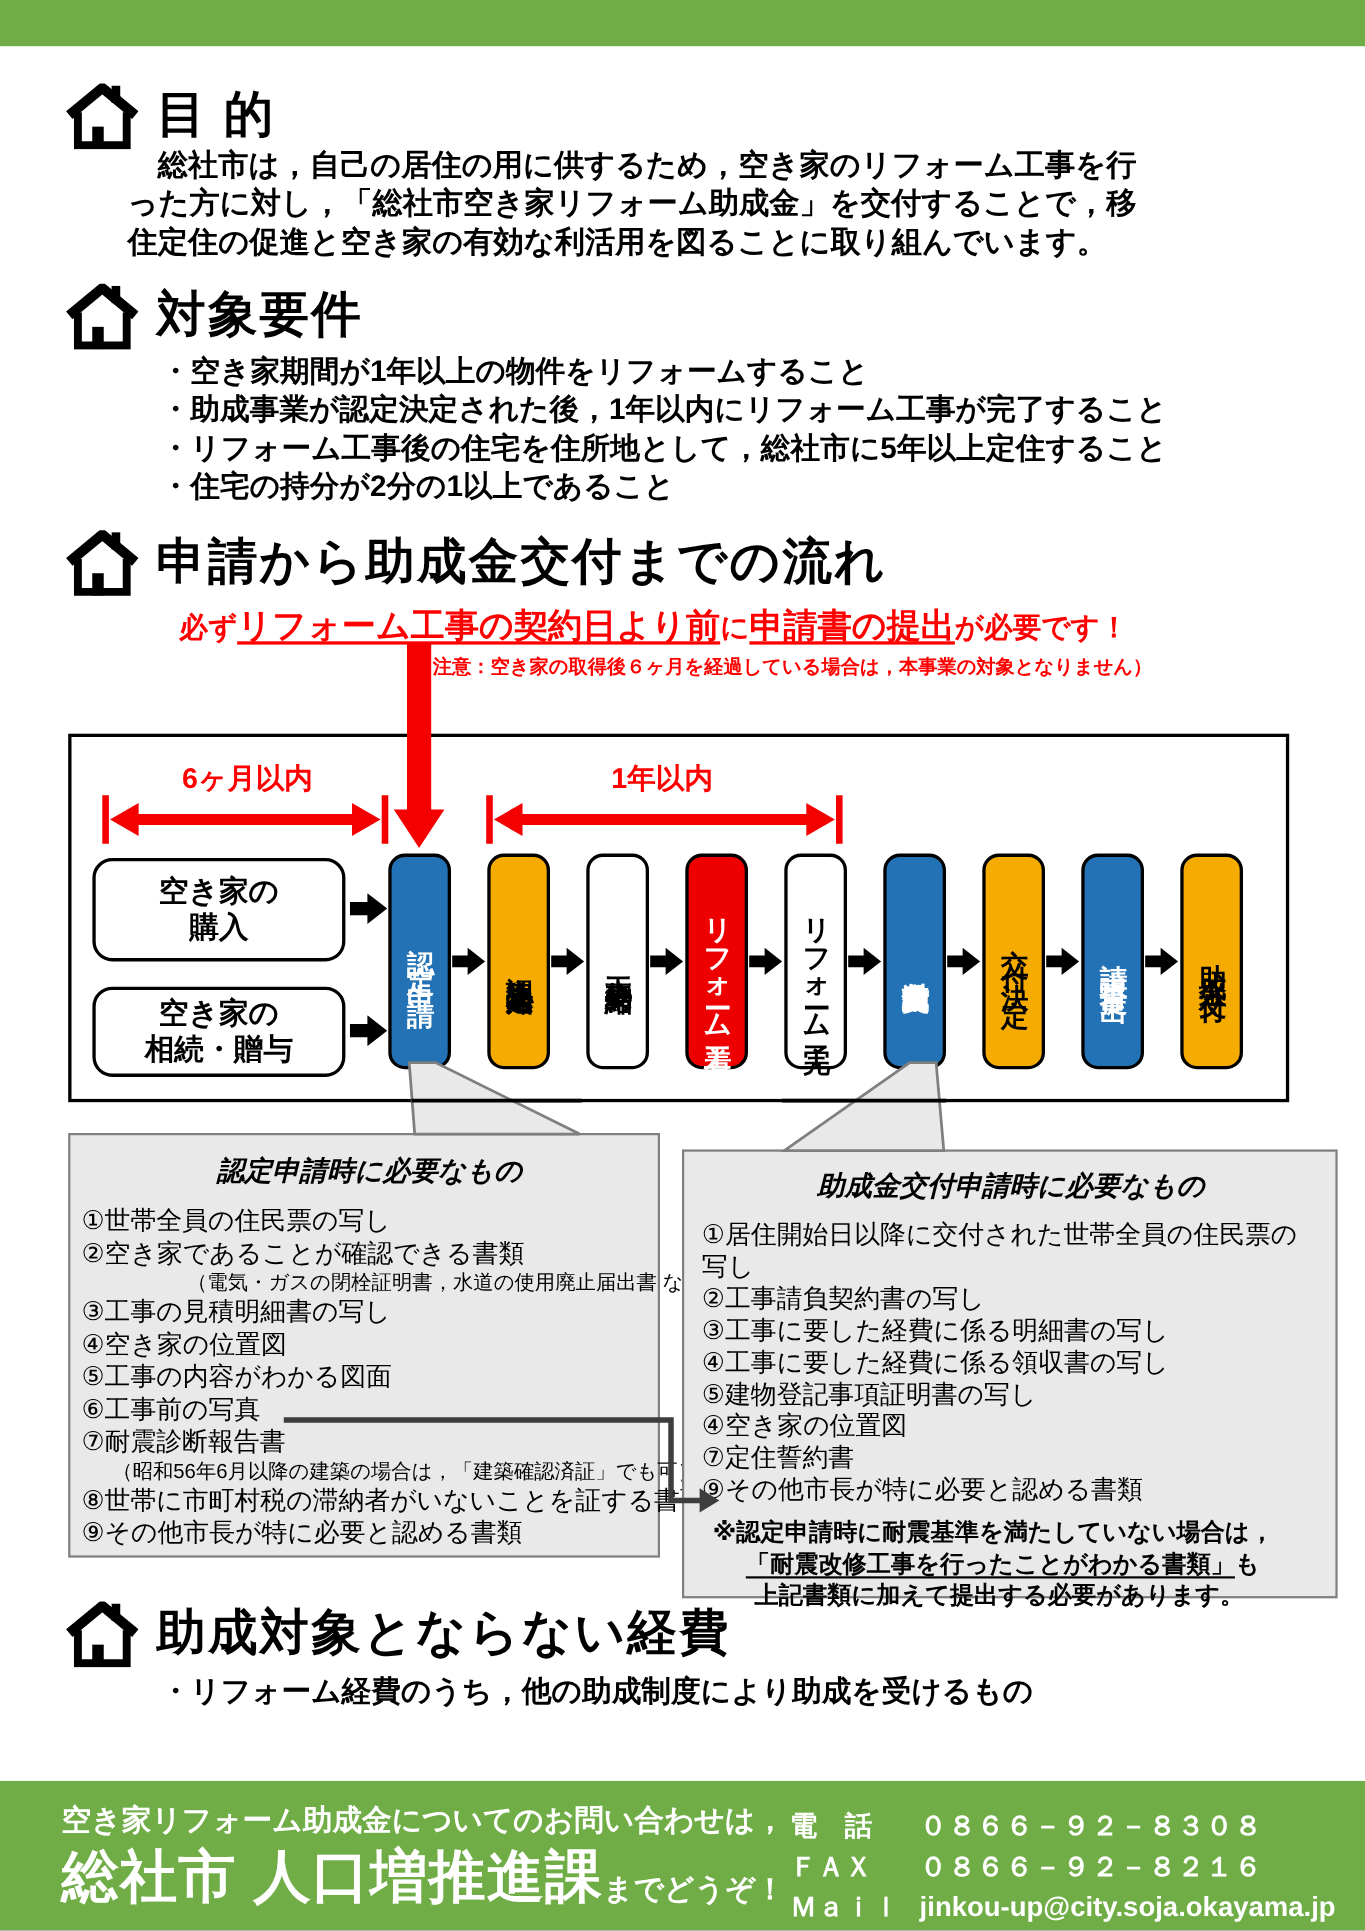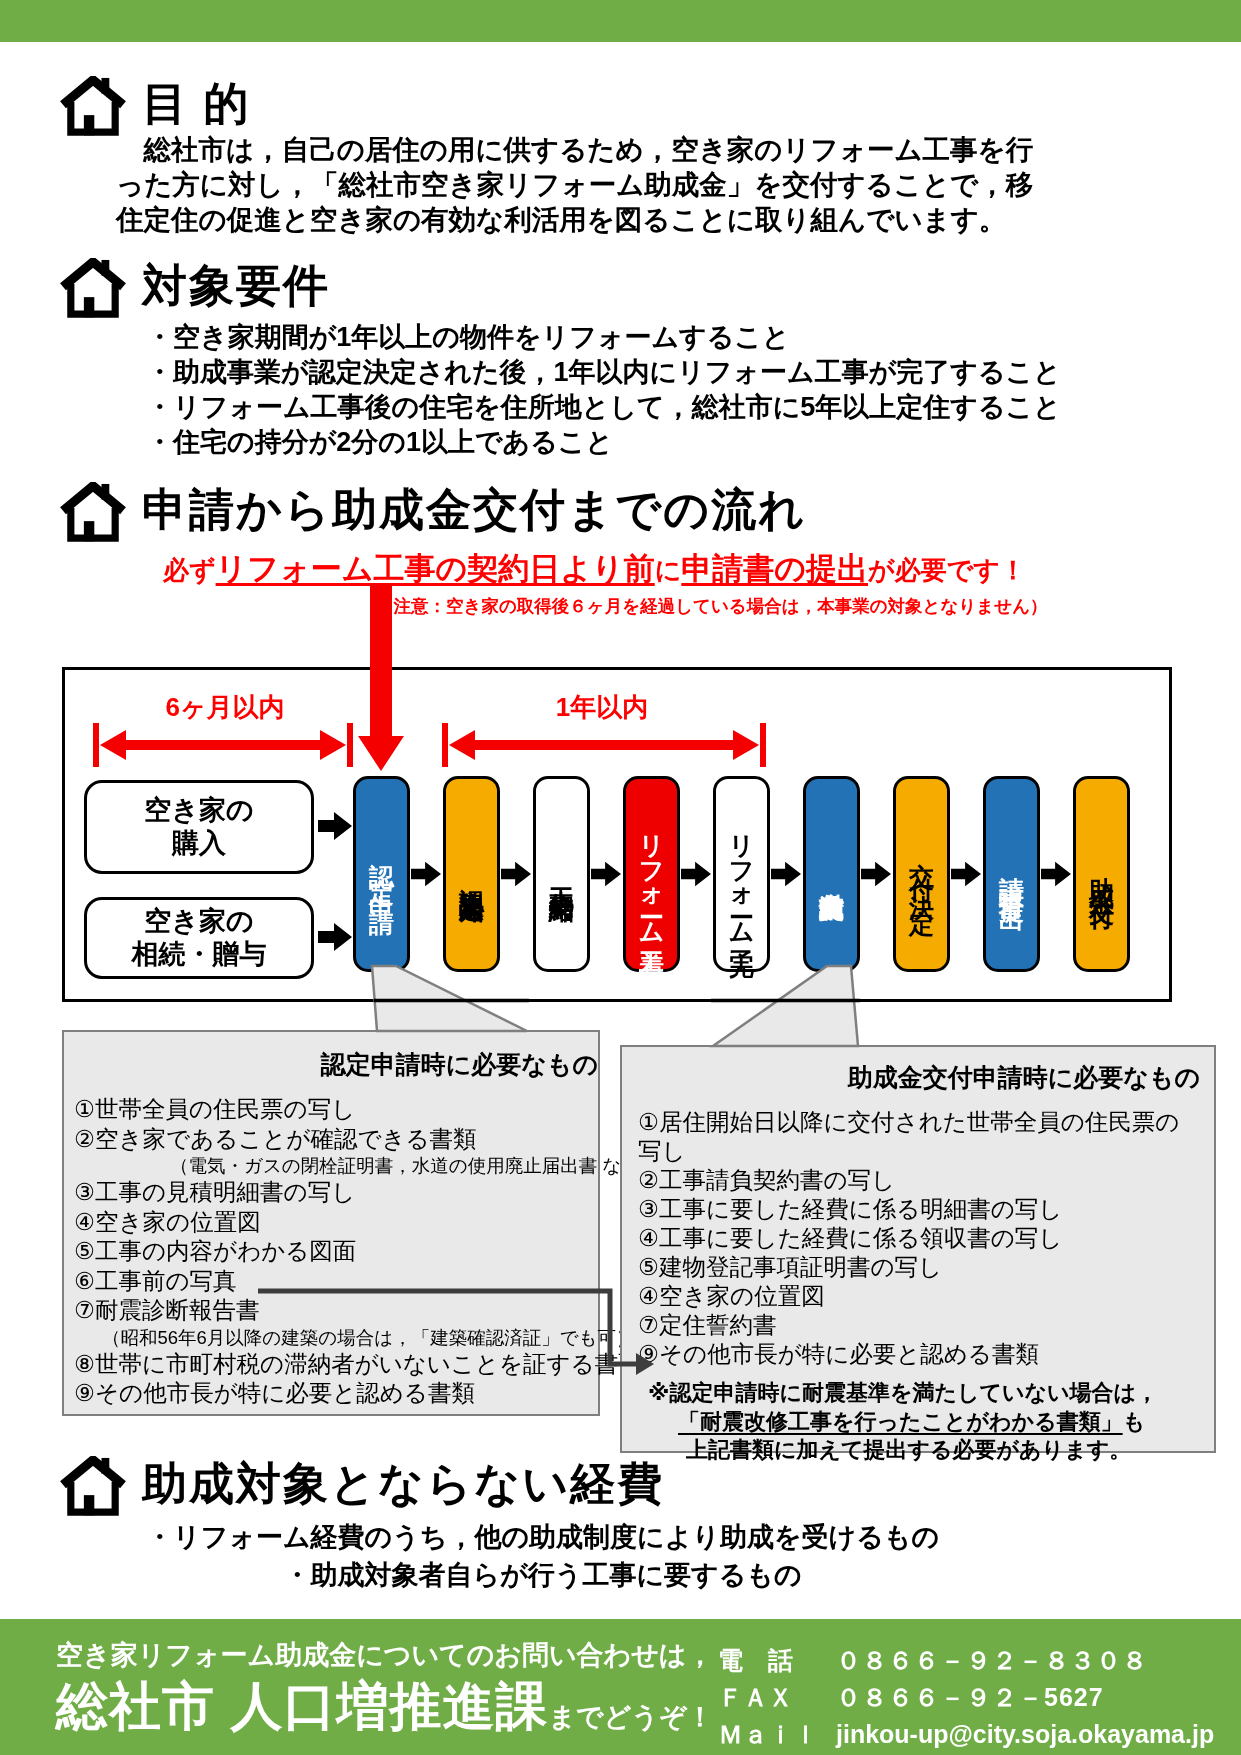--- a/index.html
+++ b/index.html
@@ -31,21 +31,21 @@
           display:flex;flex-direction:column;justify-content:center;align-items:center;
           font-size:27px;font-weight:bold;line-height:33px;text-align:center;z-index:2;}
   .pill{width:57px;height:196px;border:3px solid #000;border-radius:15px;
         display:flex;align-items:center;justify-content:center;z-index:2;}
   .pill .vtext{writing-mode:vertical-rl;text-orientation:mixed;font-size:25px;font-weight:bold;line-height:1;white-space:nowrap;}
   .pill[data-color="blue"]{background:var(--blue);color:#fff;}
   .pill[data-color="orange"]{background:var(--orange);color:#000;}
   .pill[data-color="white"]{background:#fff;color:#000;}
   .pill[data-color="red"]{background:var(--redfill);color:#fff;}
   .graybox{background:var(--grayfill);border:2.5px solid var(--grayborder);z-index:1;}
-  .graybox .gtitle{text-align:right;font-size:25px;font-weight:bold;color:#000;}
+  .graybox .gtitle{text-align:center;font-size:25px;font-weight:bold;color:#000;font-style:italic;}
   .doclist{font-size:23.5px;color:#000;}
   .doclist .main{line-height:29.5px;white-space:nowrap;}
   .doclist .sub{font-size:18.5px;line-height:24px;padding-left:96px;white-space:nowrap;}
   .doclist-r{font-size:23.5px;color:#000;}
   .doclist-r .main{line-height:29px;}
   .capnote{font-weight:bold;font-size:22px;color:#000;line-height:28.5px;}
   .capnote .u{text-decoration:underline;text-decoration-thickness:2px;text-underline-offset:4px;}
   .capnote .ind1{padding-left:10px;white-space:nowrap;}
   .capnote .ind2{padding-left:40px;white-space:nowrap;}
   .capnote .ind3{padding-left:48px;white-space:nowrap;}
@@ -273,37 +273,36 @@
     <svg class="hicon" viewBox="0 0 100 92">
       <rect x="63" y="3" width="12" height="24" fill="#000"></rect>
       <path d="M4 44 L50 6 L96 44" fill="none" stroke="#000" stroke-width="14"></path>
       <path d="M16 40 L16 86 L84 86 L84 40" fill="none" stroke="#000" stroke-width="11"></path>
       <rect x="36" y="60" width="16" height="31" fill="#000"></rect>
     </svg>
   </div>
   <div class="abs h1" style="left:142px;top:1454px;">助成対象とならない経費</div>
   <div class="abs bullets" style="left:126px;top:1518px;text-align:center;">
     <div style="line-height:38px;">・リフォーム経費のうち，他の助成制度により助成を受けるもの</div>
-    <div style="line-height:38px;">・助成対象者自らが行う工事に要するもの</div>
   </div>
 
   <div class="abs footerbar"></div>
   <div class="abs f-line1" style="left:56px;top:1637px;">空き家リフォーム助成金についてのお問い合わせは，</div>
   <div class="abs f-orgrow" style="left:56px;top:1672px;">
     <span class="f-org">総社市 人口増推進課</span>
       <span class="f-suffix">までどうぞ！</span>
   </div>
   <div class="abs" style="left:718px;top:1642px;">
     <div class="contact-row">
       <span class="clabel">電　話</span>
       <span class="cvalue">０８６６－９２－８３０８</span>
     </div>
     <div class="contact-row">
       <span class="clabel">ＦＡＸ</span>
-      <span class="cvalue">０８６６－９２－5627</span>
+      <span class="cvalue">０８６６－９２－８２１６</span>
     </div>
     <div class="contact-row">
       <span class="clabel">Ｍａｉｌ</span>
       <span class="cvalue" style="letter-spacing:0;">jinkou-up@city.soja.okayama.jp</span>
     </div>
   </div>
 
 </div>
 
 </body></html>

